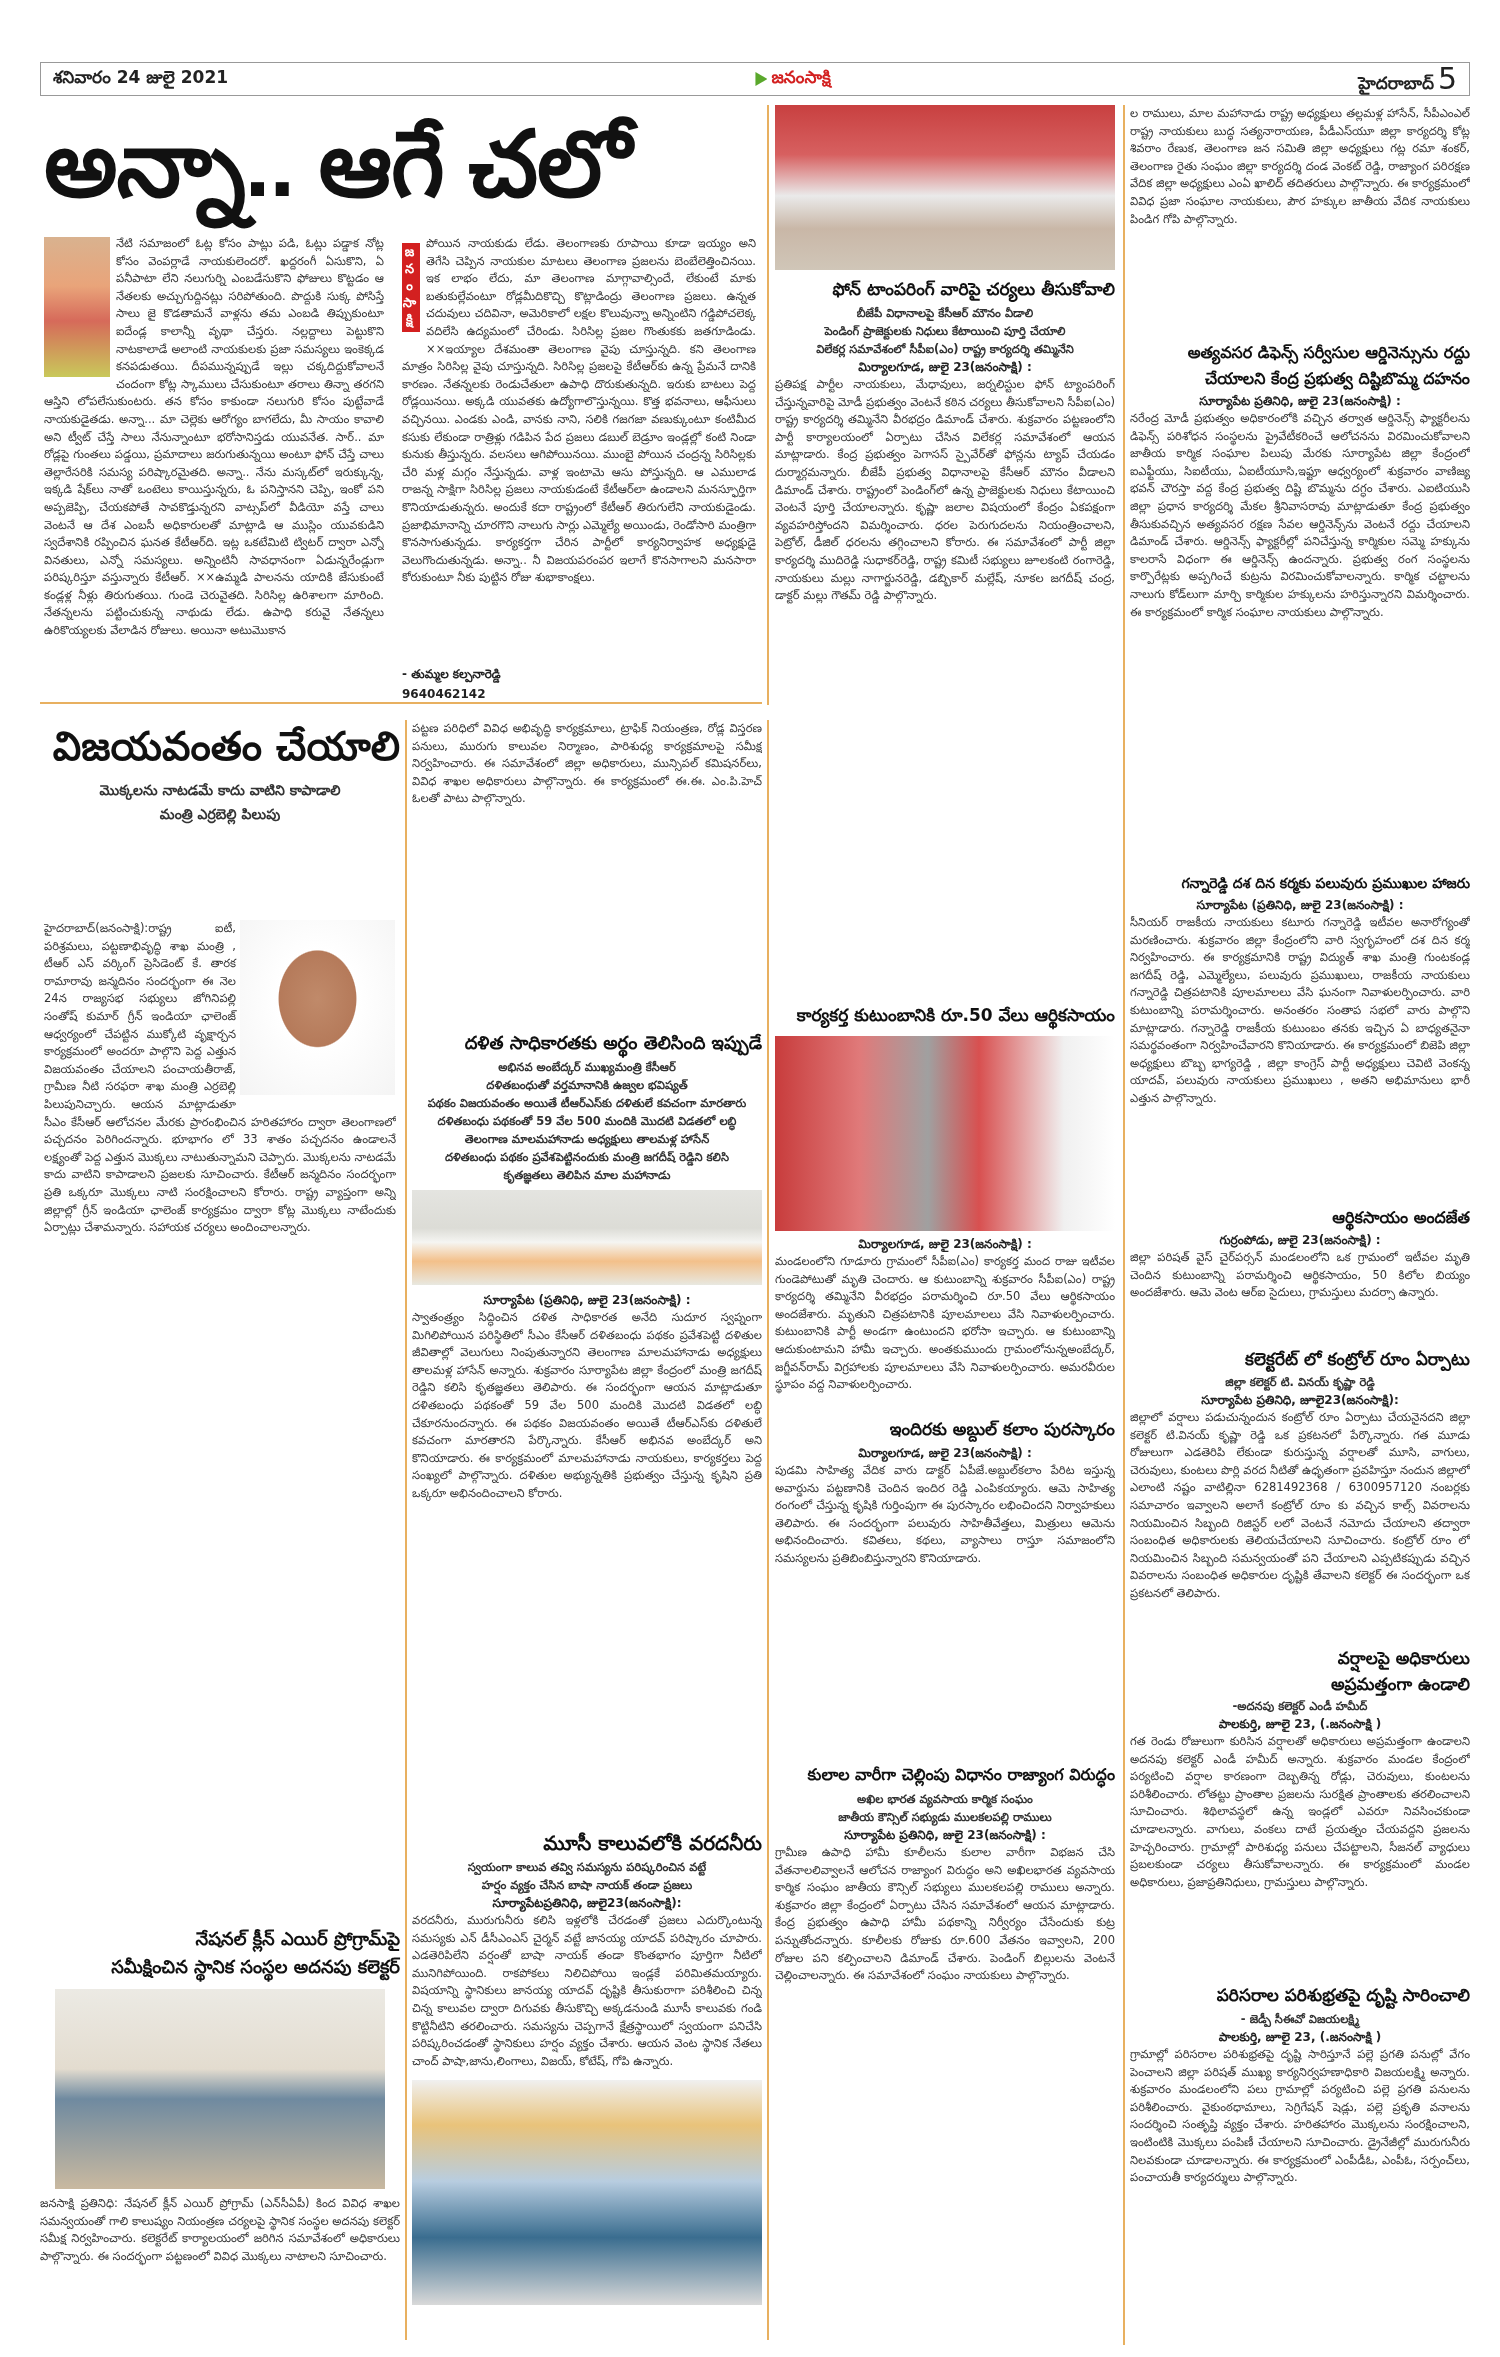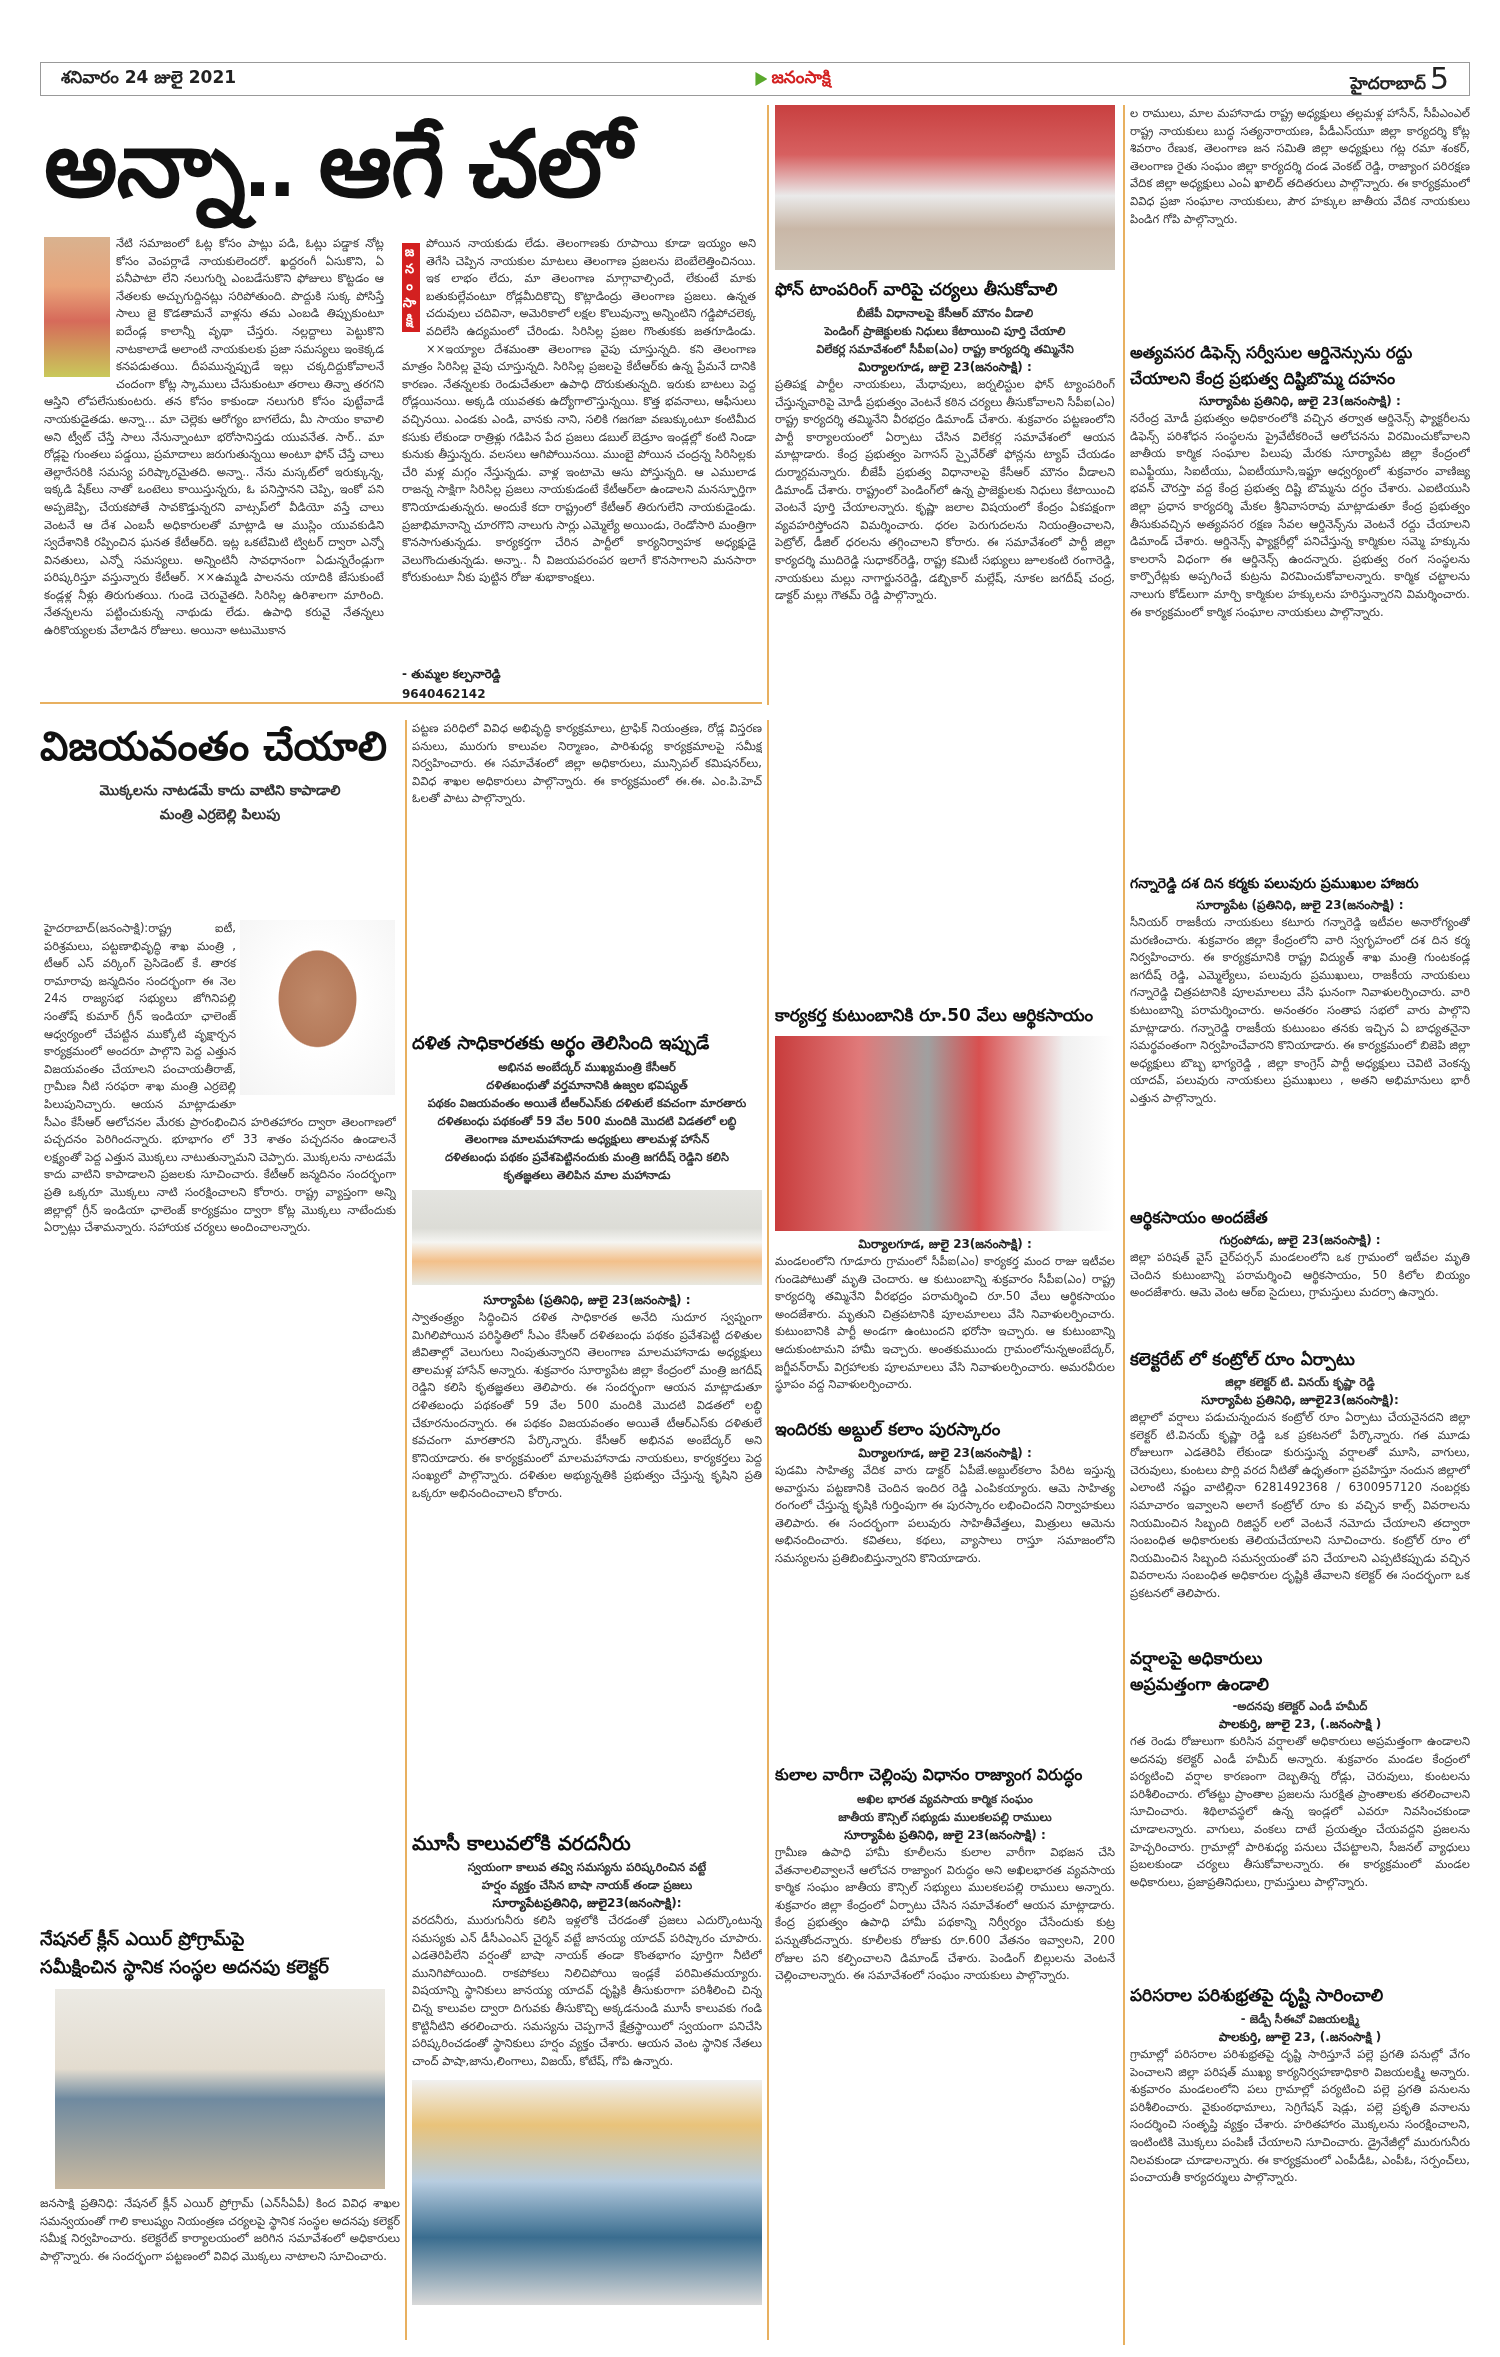--- a/index.html
+++ b/index.html
@@ -1,27 +1,27 @@
 <!DOCTYPE html>
 <html><head>
 <meta charset="utf-8">
 <style>
 *{box-sizing:border-box;margin:0;padding:0}
 html,body{width:1500px;background:#fff}
 body{font-family:"DejaVu Sans",sans-serif;color:#222;position:relative;height:2357px;overflow:hidden}
 .page{position:absolute;left:40px;top:0;width:1430px;height:2357px}
-.topbar{position:absolute;left:0;top:62px;width:1430px;height:34px;border:1.5px solid #999;display:flex;align-items:center;justify-content:space-between;padding:0 20px}
+.topbar{position:absolute;left:0;top:62px;width:1430px;height:34px;border:1.5px solid #999;display:flex;align-items:center;justify-content:space-between;padding:0 12px}
 .topbar .date{font-size:17px;font-weight:bold;color:#222}
 .topbar .brand{display:flex;align-items:center;gap:4px;font-size:17px;font-weight:bold;color:#d32020}
 .topbar .brand .leaf{width:12px;height:14px;background:#5aa82c;clip-path:polygon(0 0,100% 50%,0 100%)}
 .topbar .place{font-size:17px;font-weight:bold}
 .topbar .place .num{font-size:30px;font-weight:normal;margin-left:4px}
 .col{position:absolute}
 .txt{font-size:11.5px;line-height:17.6px;text-align:justify;color:#333}
-.hd{font-weight:bold;text-align:left;color:#111}
+.hd{font-weight:bold;text-align:right;color:#111}
 .sub{font-weight:bold;text-align:center;color:#333;font-size:12.5px;line-height:20px}
 .dateline{font-weight:bold;text-align:center;font-size:12px;color:#222;line-height:18px}
 .photo{background:#bbb;position:relative;overflow:hidden}
 .vrule{position:absolute;width:1.5px;background:#e8b060}
 .hrule{position:absolute;height:2px;background:#e8b060}
 .byline{text-align:left;font-weight:bold;font-size:12px;line-height:18px}
 .redtag{position:absolute;background:#d32020;color:#fff;font-weight:bold;font-size:13px;width:18px;text-align:center;line-height:18px;padding:2px 0;writing-mode:vertical-rl;text-orientation:upright}
 </style>
 </head>
 <body>

